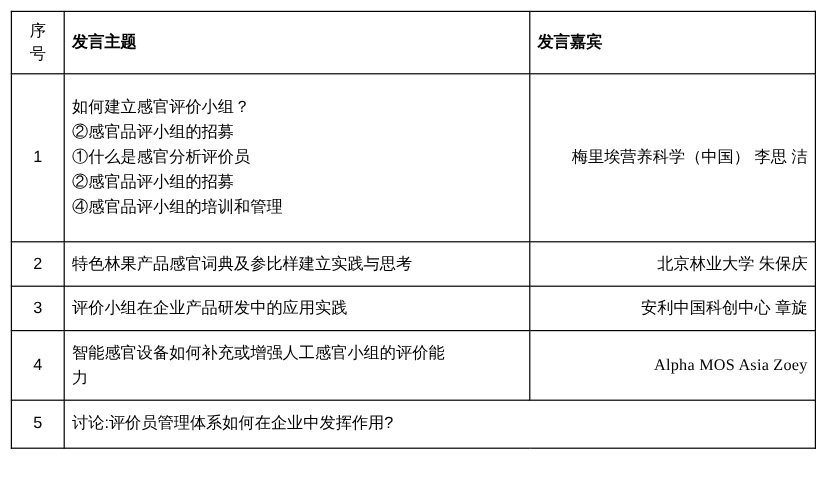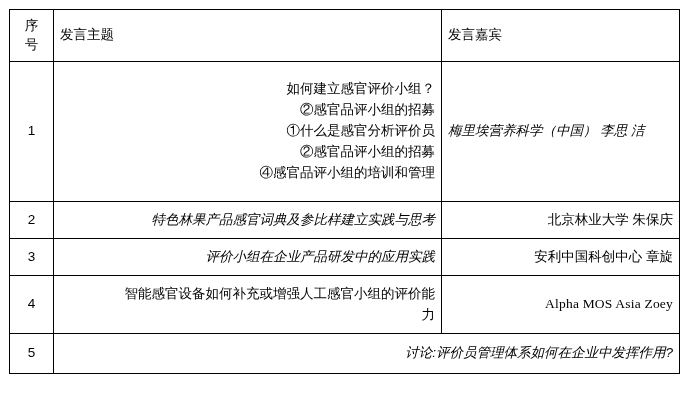--- a/index.html
+++ b/index.html
@@ -45,42 +45,41 @@
     text-align: center;
     padding: 4px 8px;
   }
   .hdr-no .stack {
     display: block;
     line-height: 1.35;
   }
   .hdr-text {
     text-align: left;
     padding-left: 10px;
+    font-weight: bold;
   }
   .cell-no {
     text-align: center;
   }
   .cell-center {
-    text-align: right;
-    font-style: italic;
+    text-align: left;
   }
   .cell-left {
     text-align: right;
     padding-left: 10px;
   }
   .multiline {
-    text-align: right;
+    text-align: left;
   }
   .multiline .ln {
     display: block;
   }
   .guest-wrap {
-    text-align: left;
+    text-align: right;
     padding-left: 10px;
-    font-style: italic;
   }
   .latin {
     font-family: Liberation Serif, serif;
     font-size: 13px;
     letter-spacing: 0.2px;
   }
   .row-h { height: 52px; }
   .row-1 { height: 140px; }
   .row-s { height: 37px; }
   .row-4 { height: 58px; }

